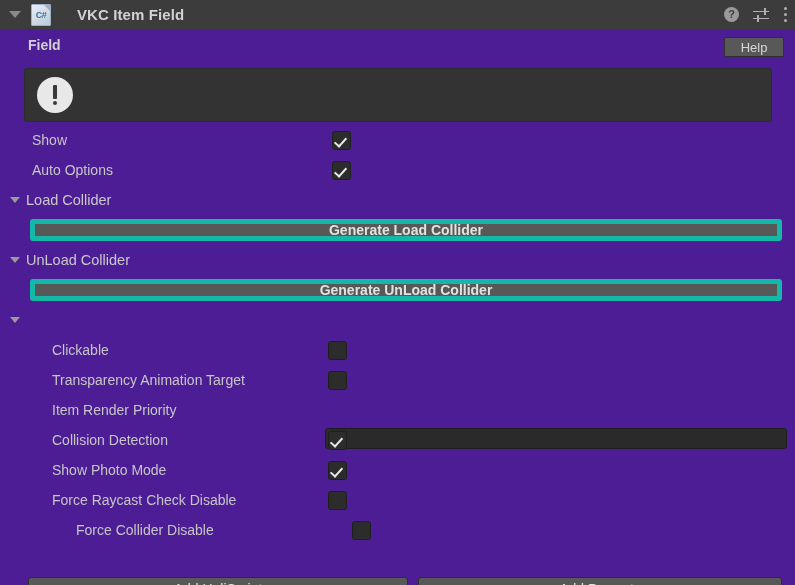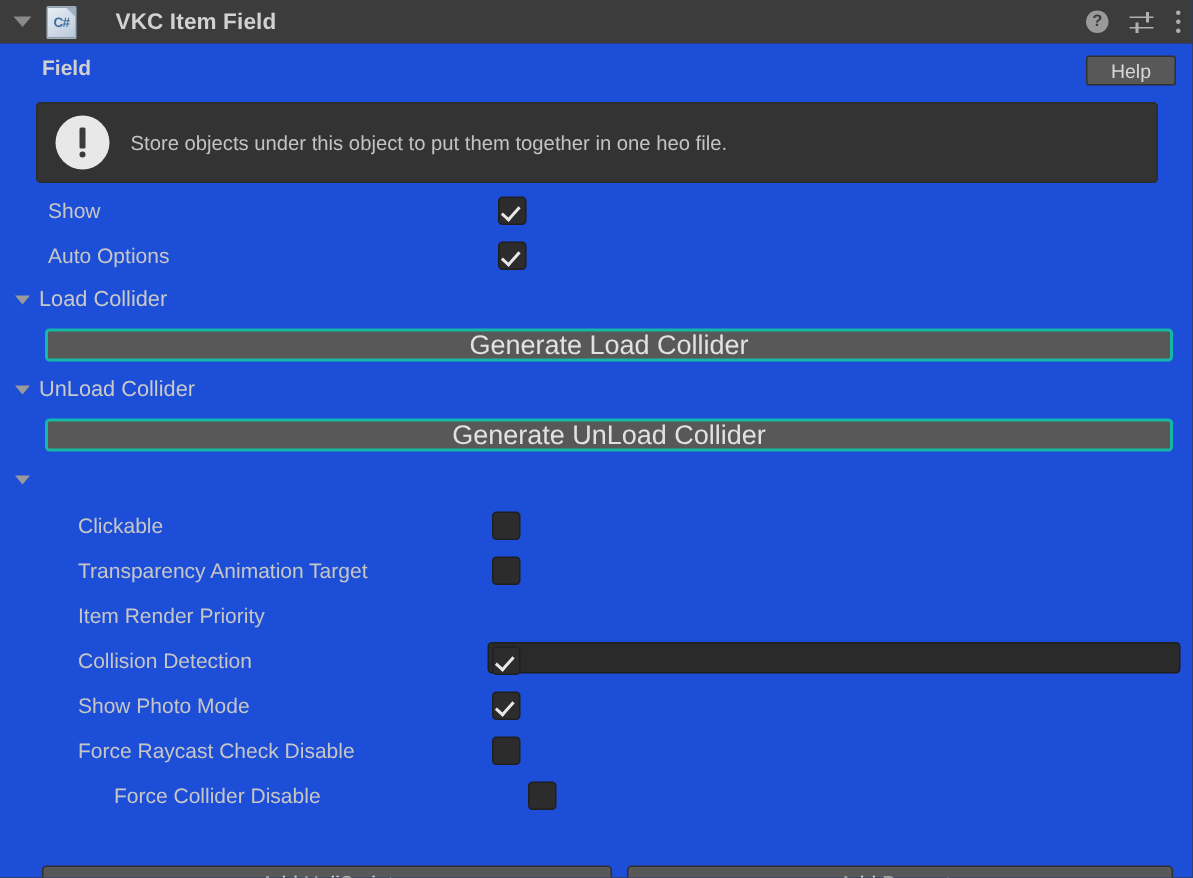--- a/index.html
+++ b/index.html
@@ -104,21 +104,21 @@
     width: 3px; height: 3px; border-radius: 50%;
     background: #b0b0b0;
     display: block;
   }
 
   
   .body-area {
     position: absolute;
     left: 0; top: 29px;
     width: 795px; height: 556px;
-    background: #1d4ed8;
+    background: #4c1d95;
   }
 
   .section-label {
     position: absolute;
     left: 28px; top: 8px;
     font-size: 14px;
     font-weight: bold;
     color: #d0d0d0;
   }
 
@@ -246,28 +246,29 @@
     color: #c9c9c9;
   }
 
   
   .btn-wide {
     position: absolute;
     left: 30px;
     width: 752px;
     height: 22px;
     background: #585858;
-    border: 2px solid #14b8a6;
+    border: 5px solid #14b8a6;
     border-radius: 3px;
     box-sizing: border-box;
     color: #e2e2e2;
-    font-size: 18px;
+    font-size: 14px;
     display: flex;
     align-items: center;
     justify-content: center;
+    font-weight: bold;
   }
 
   
   .numfield {
     position: absolute;
     left: 325px; top: 399px;
     width: 462px; height: 21px;
     background: #2a2a2a;
     border: 1px solid #1e1e1e;
     border-radius: 3px;
@@ -328,21 +329,20 @@
     <div class="section-label">Field</div>
     <div class="btn-help">Help</div>
 
     <div class="infobox">
       <div class="info-icon">
         <div class="tail"></div>
         <div class="bubble"></div>
         <div class="bang-bar"></div>
         <div class="bang-dot"></div>
       </div>
-      <div class="info-text">Store objects under this object to put them together in one heo file.</div>
     </div>
 
     <div class="row" style="top:96px;text-decoration:underline;">
       <span class="row-label lbl-l32">Show</span>
       <span class="checkbox checked" style="left:332px;"></span>
     </div>
 
     <div class="row" style="top:126px;">
       <span class="row-label lbl-l32">Auto Options</span>
       <span class="checkbox checked" style="left:332px;"></span>

